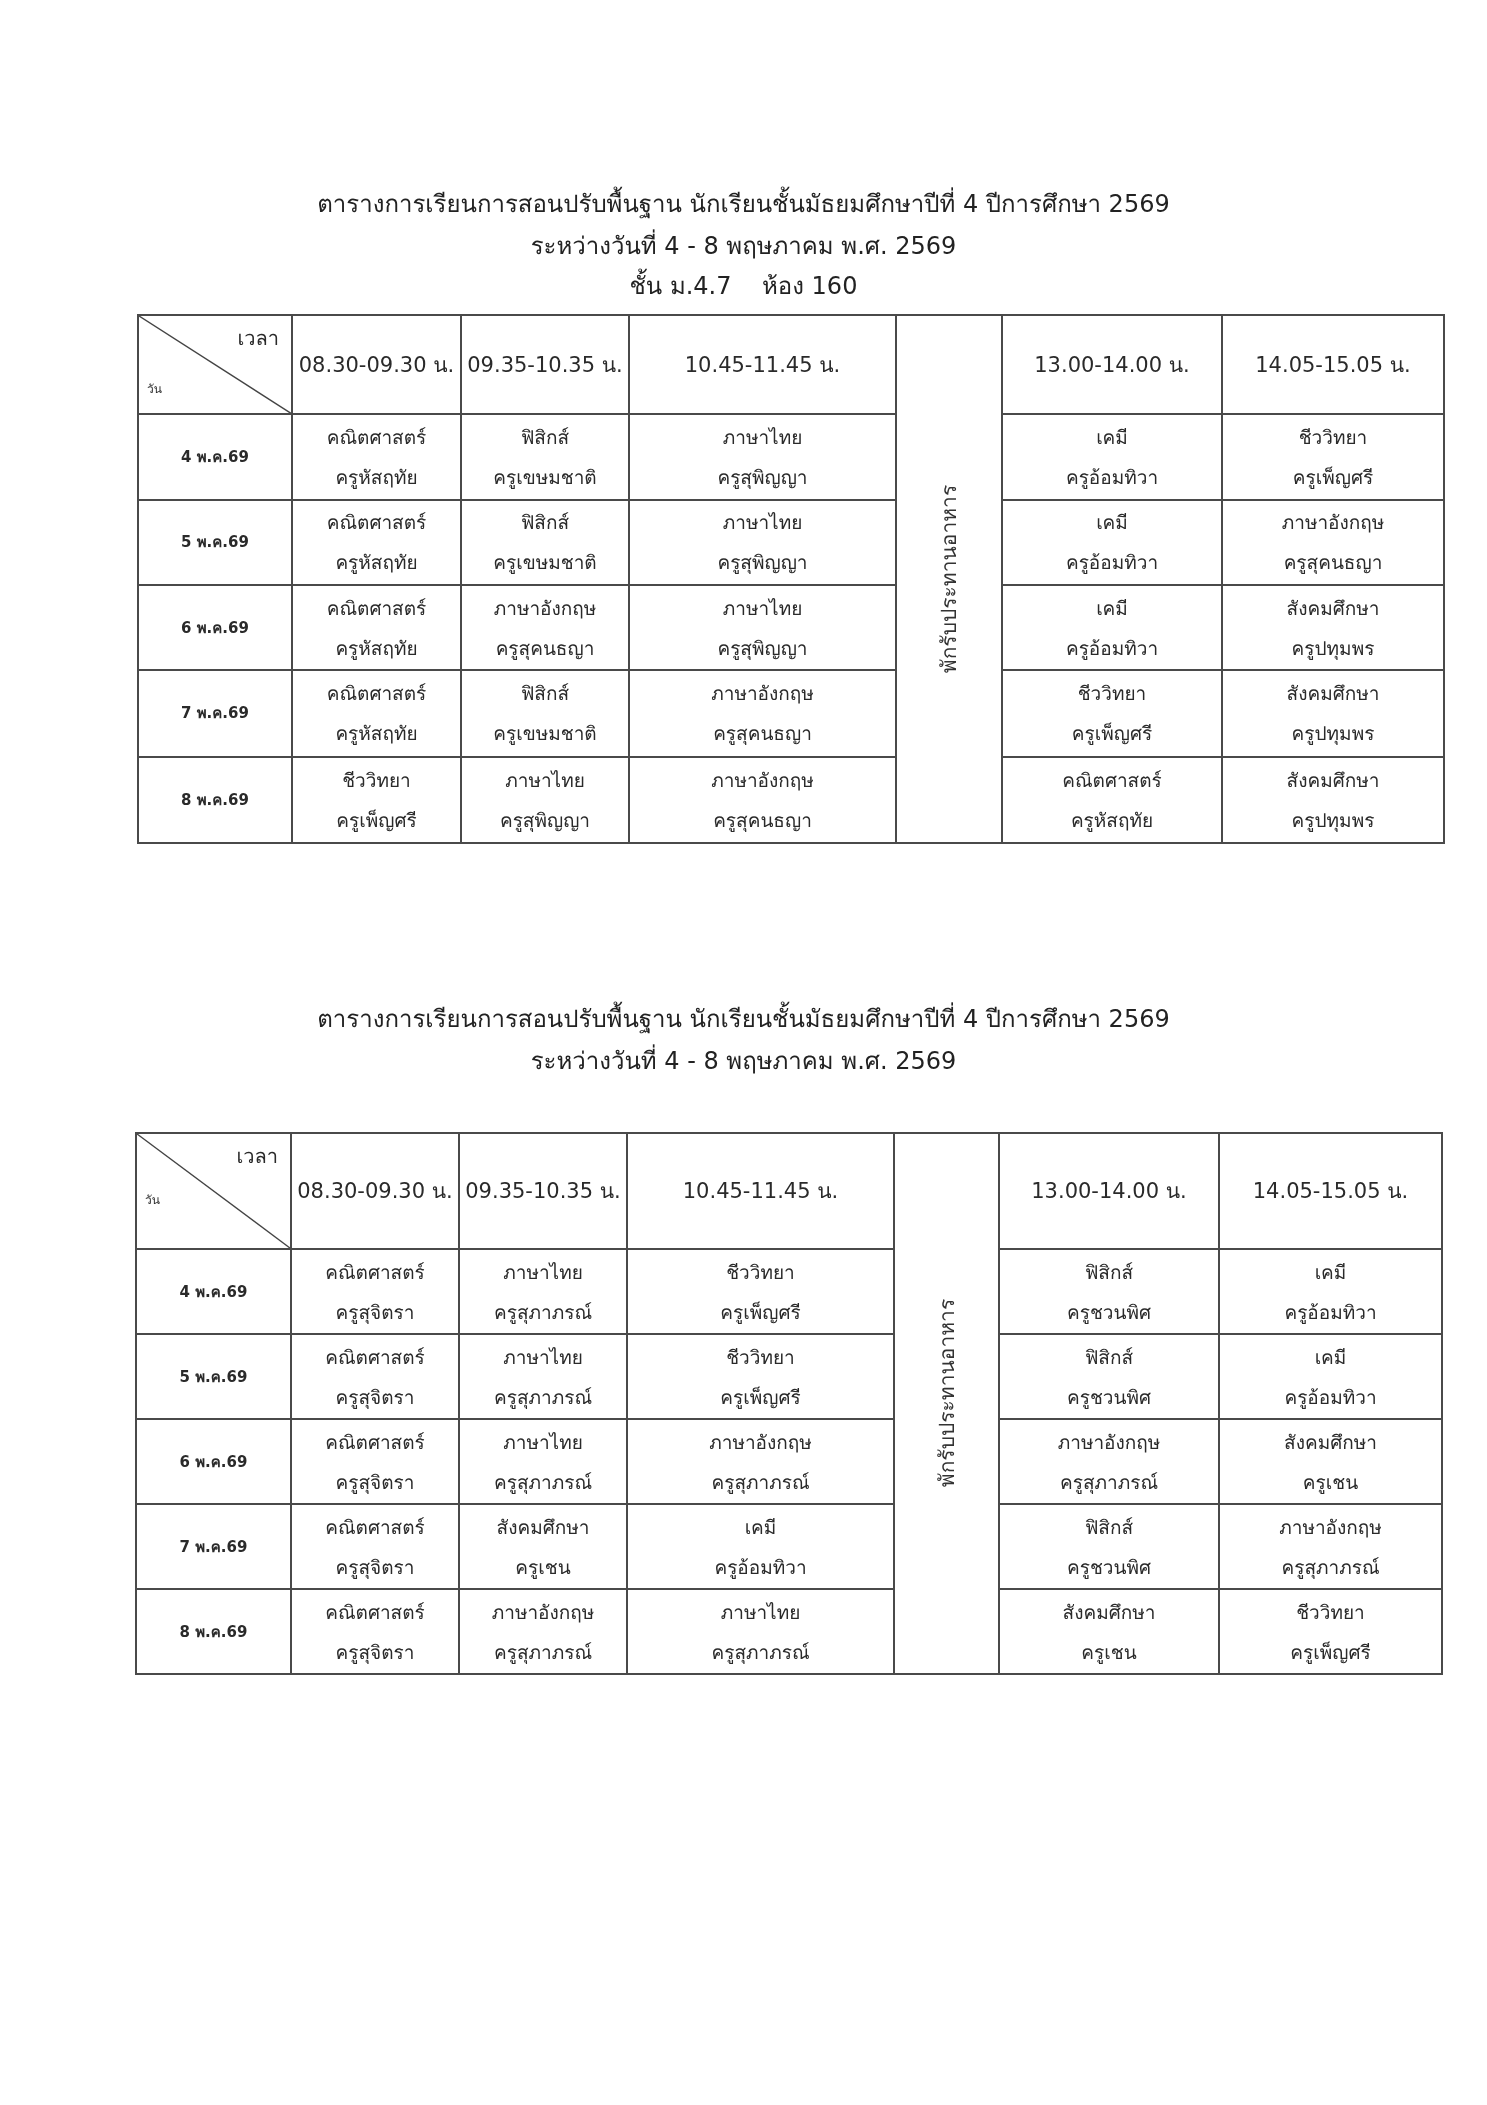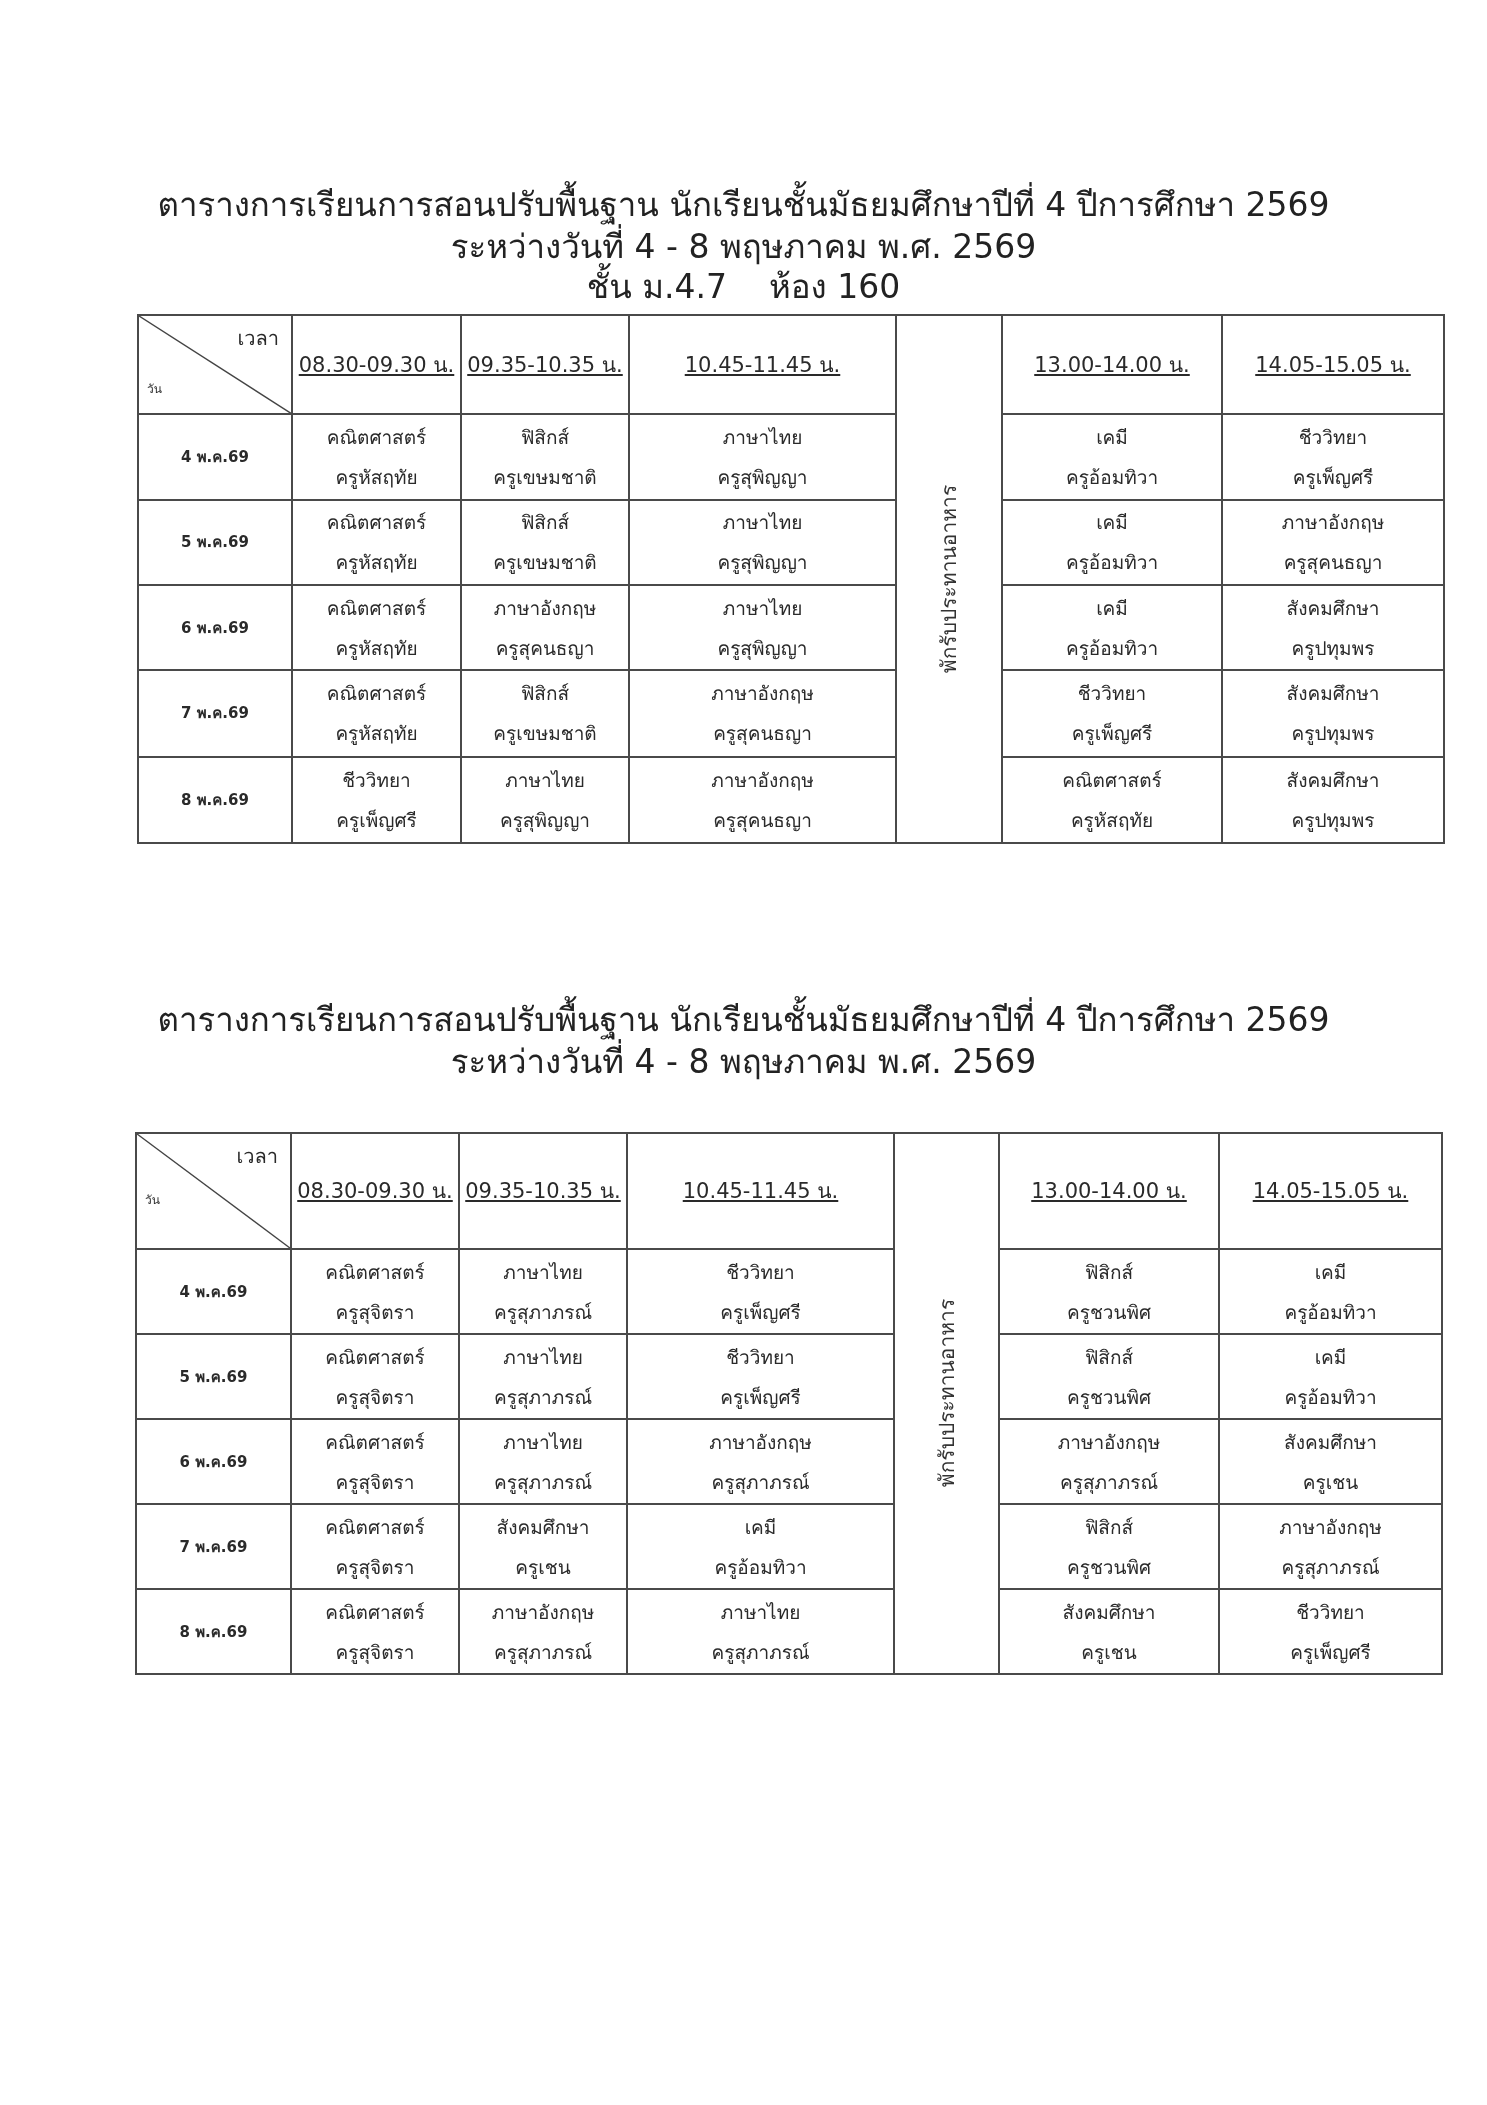--- a/index.html
+++ b/index.html
@@ -3,36 +3,36 @@
 <meta charset="utf-8">
 <style>
   html, body { margin: 0; padding: 0; background: #ffffff; }
   body {
     width: 1487px; height: 2105px; position: relative; overflow: hidden;
     font-family: "DejaVu Sans", "Liberation Sans", sans-serif;
     color: #1a1a1a;
   }
   .heading {
     position: absolute; left: 0; width: 1487px; text-align: center;
-    font-size: 33px; line-height: 33px; color: #222;
+    font-size: 24px; line-height: 33px; color: #222;
   }
   .heading div { white-space: nowrap; }
   table.sched {
     position: absolute; border-collapse: collapse; table-layout: fixed;
     font-size: 19px; color: #2a2a2a;
   }
   table.sched td {
     border: 2px solid #4a4a4a; padding: 0; text-align: center; vertical-align: middle;
     line-height: 40px;
   }
   td.corner { position: relative; }
   td.corner svg { position: absolute; left: 0; top: 0; width: 100%; height: 100%; }
   td.corner .c-time { position: absolute; right: 12px; top: 10px; font-size: 20px; line-height: 24px; }
   td.corner .c-day { position: absolute; left: 8px; bottom: 12px; font-size: 12px; line-height: 24px; }
-  td.time-head { font-size: 21px; text-decoration: underline; }
+  td.time-head { font-size: 21px; }
   td.date { font-weight: bold; font-size: 15px; vertical-align: top; padding-top: 18px; line-height: 24px; }
   td.cell .subj, td.cell .teacher { display: block; line-height: 40px; white-space: nowrap; }
   td.lunch { position: relative; }
   td.lunch .lunch-text {
     position: absolute; left: 50%; top: 50%;
     transform: translate(-50%, -50%) rotate(-90deg);
     white-space: nowrap; font-size: 21px; color: #333;
   }
 </style>
 </head>

